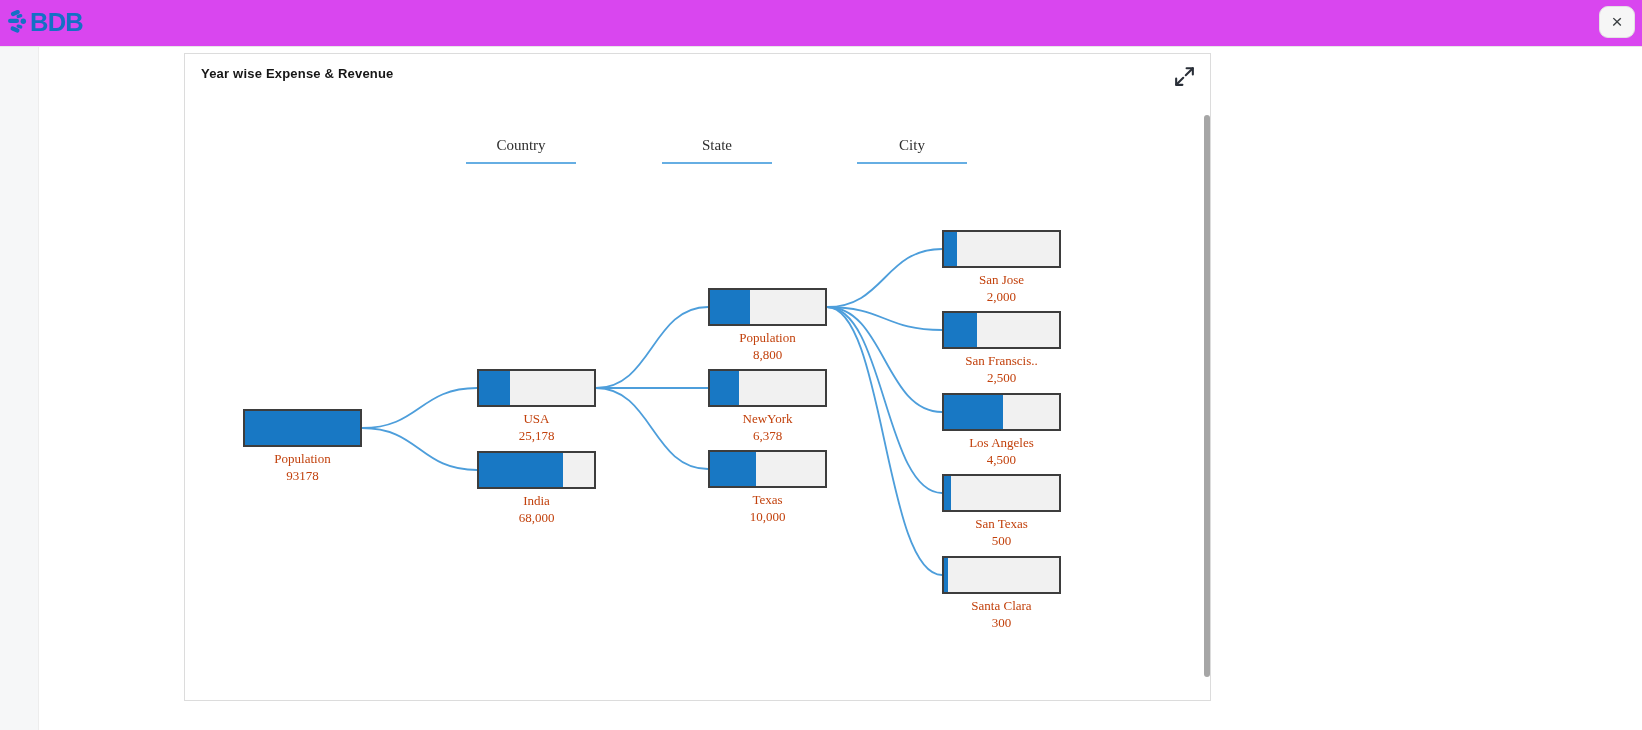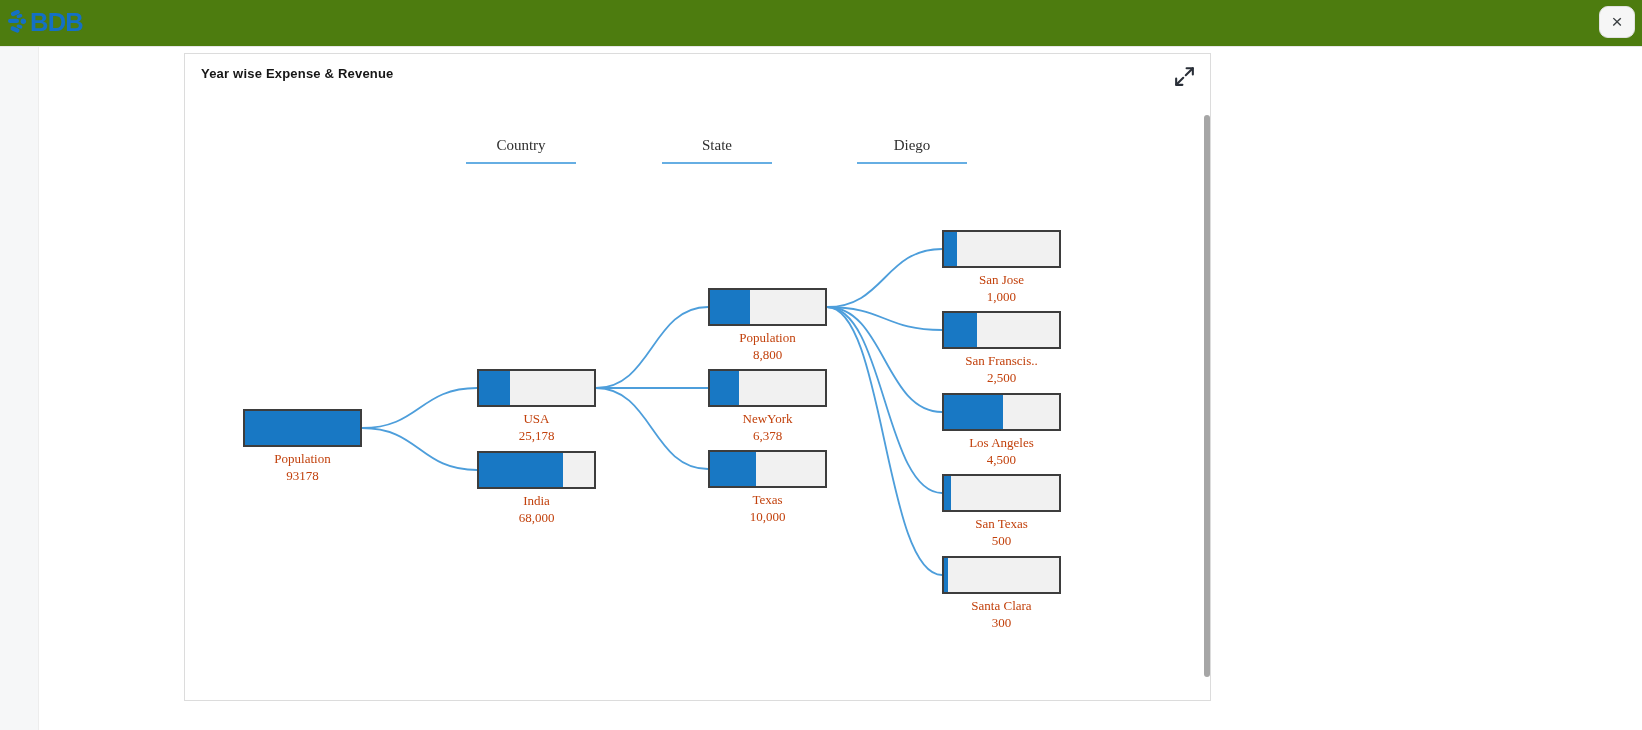--- a/index.html
+++ b/index.html
@@ -4,21 +4,21 @@
 <style>
   html,body{margin:0;padding:0;}
   body{
     width:1642px;height:730px;position:relative;overflow:hidden;
     background:#f6f7f8;
     font-family:"Liberation Sans",sans-serif;
   }
   
   .topbar{
     position:absolute;left:0;top:0;width:1642px;height:47px;
-    background:#4d7c0f;border-bottom:1px solid #e7e7e7;box-sizing:border-box;z-index:5;padding-left:40px;
+    background:#d946ef;border-bottom:1px solid #e7e7e7;box-sizing:border-box;z-index:5;padding-left:40px;
   }
   .logo{position:absolute;left:8px;top:6px;height:34px;cursor:pointer;}
   .close-btn{
     position:absolute;right:7px;top:6px;width:36px;height:32px;
     background:#f6f6f6;border:1px solid #e2e2e2;border-radius:9px;
     font-size:19px;line-height:28px;color:#3c4043;text-align:center;cursor:pointer;
     font-family:"Liberation Sans",sans-serif;padding:0;
   }
   
   .content-panel{
@@ -104,21 +104,21 @@
     <path d="M827 307 C884.5 307 884.5 249 942 249" stroke="#4d9edb"></path>
     <path d="M827 307 C884.5 307 884.5 330 942 330" stroke="#4d9edb"></path>
     <path d="M827 307 C884.5 307 884.5 412 942 412" stroke="#4d9edb"></path>
     <path d="M827 307 C884.5 307 884.5 493 942 493" stroke="#4d9edb"></path>
     <path d="M827 307 C884.5 307 884.5 575 942 575" stroke="#4d9edb"></path>
   </svg>
 
 <div id="diagram">
     <div class="col-header" style="left: 466px; border-bottom-color: rgb(102, 174, 227);">Country</div>
     <div class="col-header" style="left: 662px; border-bottom-color: rgb(102, 174, 227);">State</div>
-    <div class="col-header" style="left: 857px; border-bottom-color: rgb(102, 174, 227);">Diego</div>
+    <div class="col-header" style="left: 857px; border-bottom-color: rgb(102, 174, 227);">City</div>
     <div class="node" style="left: 243px; top: 409px; background: rgb(241, 241, 241); border-color: rgb(61, 61, 61);">
       <div class="node-fill" style="width: 100%; background: rgb(24, 120, 196);"></div>
     </div>
     <div class="node-label" style="left: 302.5px; top: 450px;">
       <div>Population</div>
       <div>93178</div>
     </div>
     <div class="node" style="left: 477px; top: 369px; background: rgb(241, 241, 241); border-color: rgb(61, 61, 61);">
       <div class="node-fill" style="width: 27%; background: rgb(24, 120, 196);"></div>
     </div>
@@ -152,21 +152,21 @@
     </div>
     <div class="node-label" style="left: 767.5px; top: 491px;">
       <div>Texas</div>
       <div>10,000</div>
     </div>
     <div class="node" style="left: 942px; top: 230px; background: rgb(241, 241, 241); border-color: rgb(61, 61, 61);">
       <div class="node-fill" style="width: 11.4%; background: rgb(24, 120, 196);"></div>
     </div>
     <div class="node-label" style="left: 1001.5px; top: 271px;">
       <div>San Jose</div>
-      <div>1,000</div>
+      <div>2,000</div>
     </div>
     <div class="node" style="left: 942px; top: 311px; background: rgb(241, 241, 241); border-color: rgb(61, 61, 61);">
       <div class="node-fill" style="width: 28.4%; background: rgb(24, 120, 196);"></div>
     </div>
     <div class="node-label" style="left: 1001.5px; top: 352px;">
       <div>San Franscis..</div>
       <div>2,500</div>
     </div>
     <div class="node" style="left: 942px; top: 393px; background: rgb(241, 241, 241); border-color: rgb(61, 61, 61);">
       <div class="node-fill" style="width: 51.1%; background: rgb(24, 120, 196);"></div>

